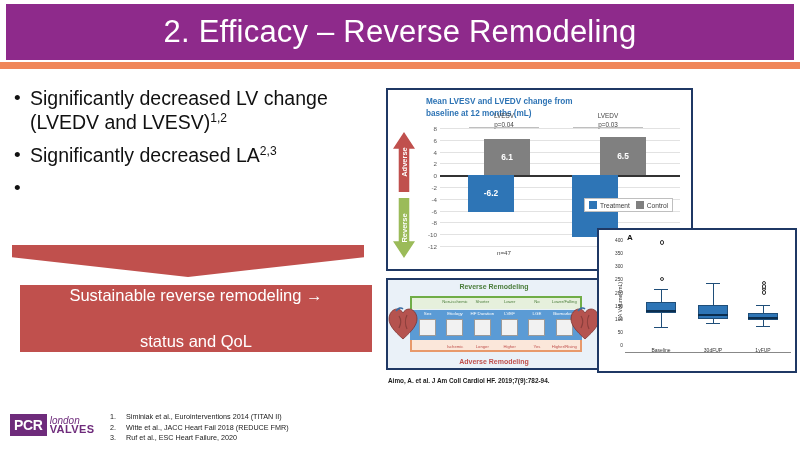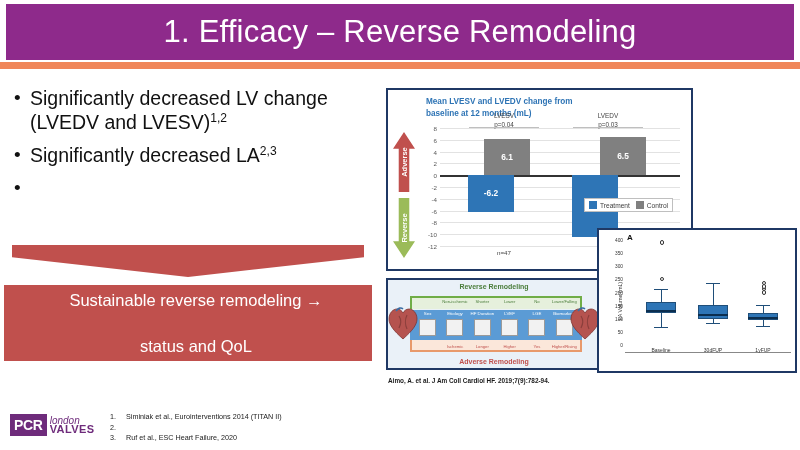--- a/index.html
+++ b/index.html
@@ -68,28 +68,27 @@
   
   .red-arrow {
     position: absolute;
     left: 12px; top: 245px;
     width: 352px; height: 32px;
     background: #C0504D;
     clip-path: polygon(0 0, 100% 0, 100% 38%, 50% 100%, 0 38%);
   }
   .callout {
     position: absolute;
-    left: 4px; top: 285px;
-    width: 352px; height: 76px;
+    left: 20px; top: 285px;
+    width: 352px; height: 67px;
     background: #C0504D;
     display: flex;
     align-items: center;
     justify-content: center;
     text-align: center;
-    padding-left: 16px;
   }
   .callout-text {
     color: #ffffff;
     font-size: 16.5px;
     line-height: 23px;
     padding: 0 12px;
   }
 
   
   .chart-panel {
@@ -449,21 +448,21 @@
     font-size: 7.2px;
     line-height: 10.5px;
     color: #1a1a1a;
   }
   .ref-num { width: 16px; flex: 0 0 16px; }
 </style>
 </head>
 <body>
 
 <div class="title-bar">
-  <div class="title-text">1. Efficacy – Reverse Remodeling</div>
+  <div class="title-text">2. Efficacy – Reverse Remodeling</div>
 </div>
 <div class="title-rule"></div>
 
 <div class="bullets">
   <div class="bullet">
     <span class="bullet-dot">•</span>
     <span class="bullet-text"><span>Significantly decreased LV change (LVEDV and LVESV)</span><sup>1,2</sup></span>
   </div>
   <div class="bullet">
     <span class="bullet-dot">•</span>
@@ -676,18 +675,19 @@
   </span>
 </div>
 
 <div class="refs">
   <div class="ref-row">
     <span class="ref-num">1.</span>
     <span>Siminiak et al., Eurointerventions 2014 (TITAN II)</span>
   </div>
   <div class="ref-row">
     <span class="ref-num">2.</span>
+    <span>Witte et al., JACC Heart Fail 2018 (REDUCE FMR)</span>
   </div>
   <div class="ref-row">
     <span class="ref-num">3.</span>
     <span>Ruf et al., ESC Heart Failure, 2020</span>
   </div>
 </div>
 
 </body></html>

